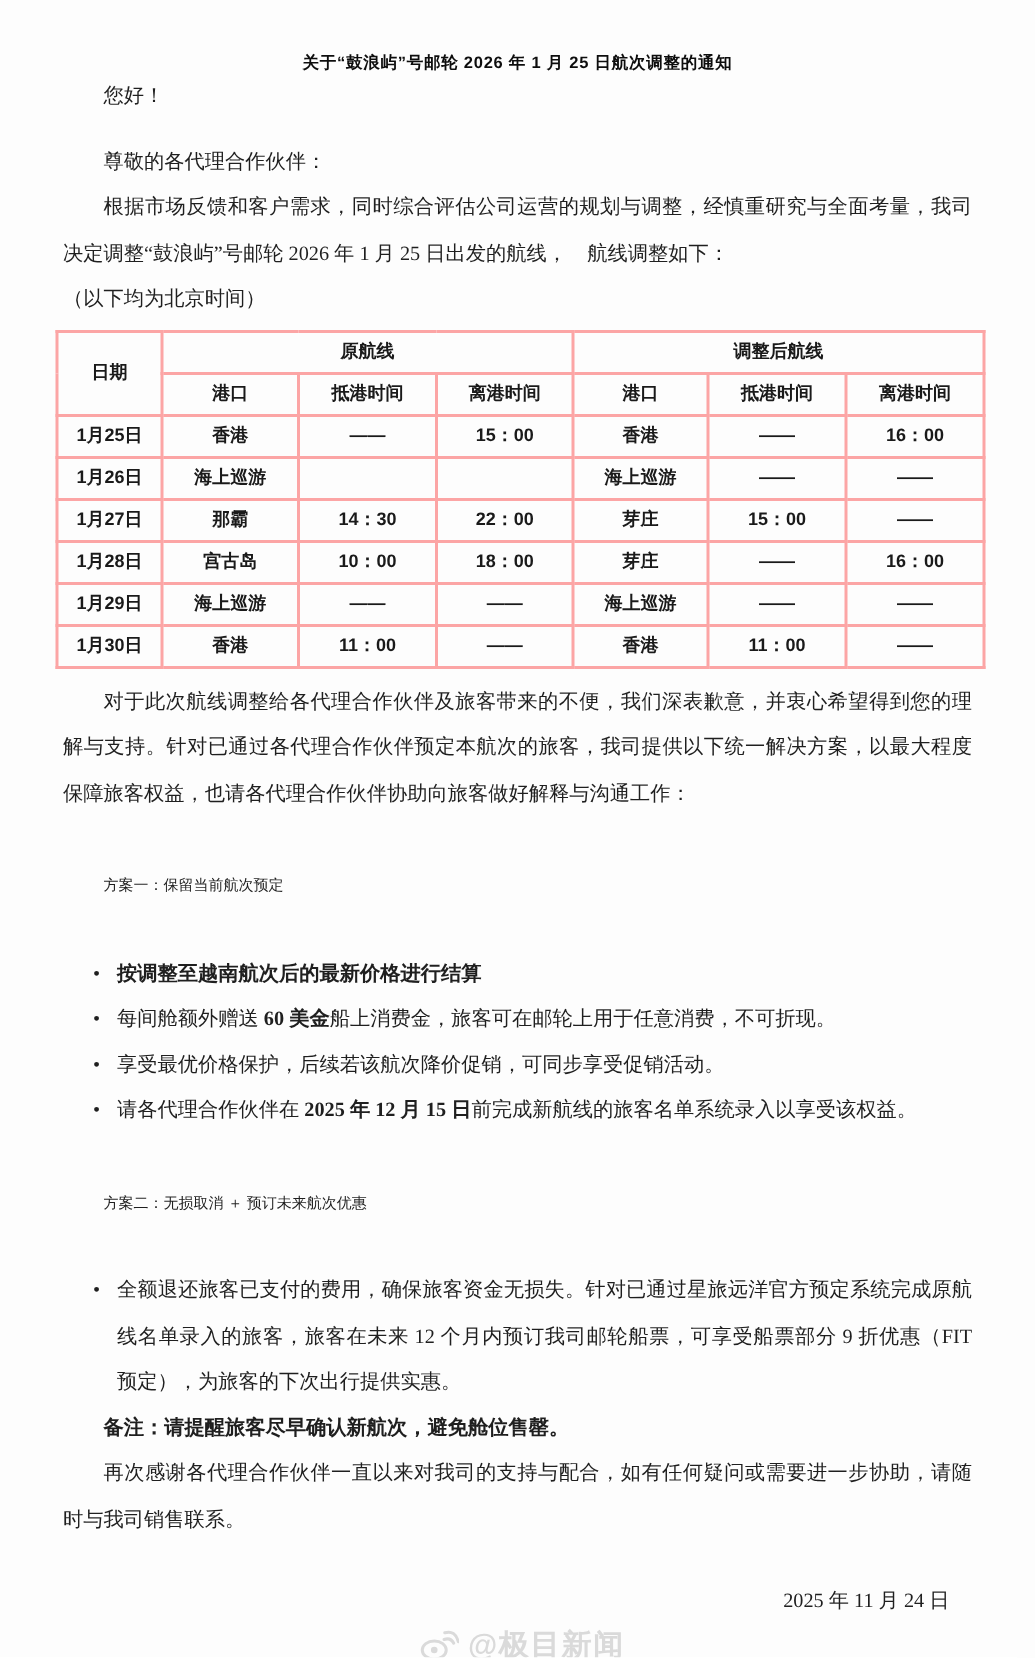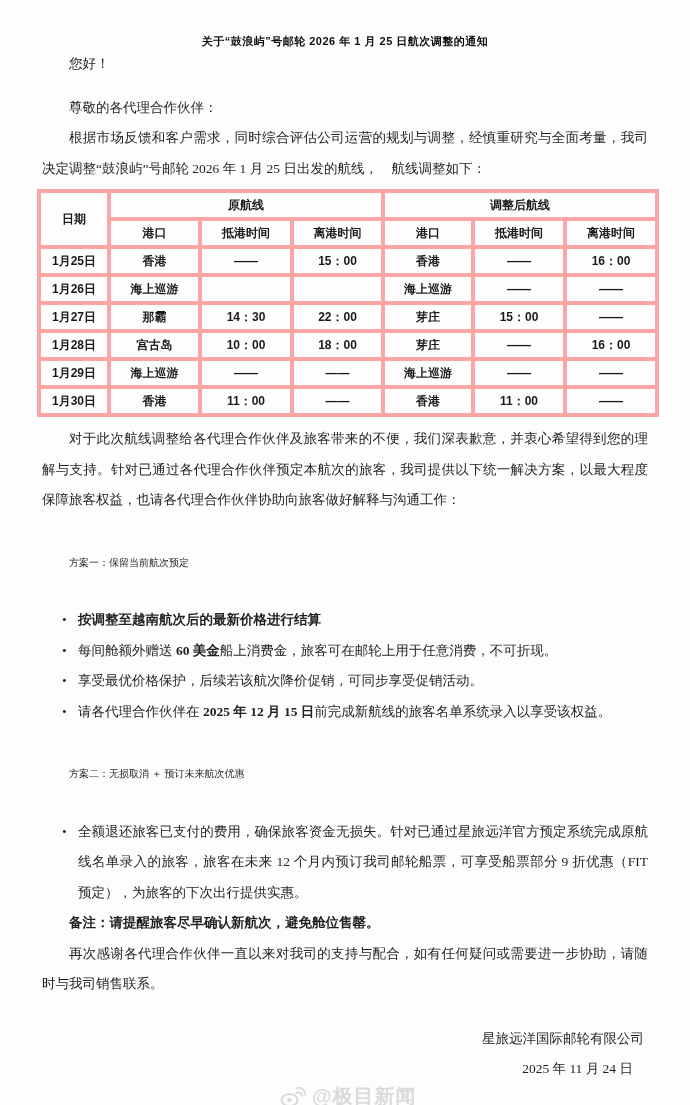--- a/index.html
+++ b/index.html
@@ -63,21 +63,21 @@
     border-collapse: collapse;
     table-layout: fixed;
     width: 618px;
     margin: 5px 0 7px -5px;
     font-family: "Liberation Sans", "DejaVu Sans", sans-serif;
     font-size: 12px;
     font-weight: bold;
     color: #1a1a1a;
   }
   table.schedule th, table.schedule td {
-    border: 4px solid #fca5a5;
+    border: 2px solid #fca5a5;
     text-align: center;
     vertical-align: middle;
     height: 28px;
     line-height: 1.2;
     padding: 0 2px;
   }
   
   .plan-heading {
     font-family: "Liberation Sans", "DejaVu Sans", sans-serif;
     font-weight: normal;
@@ -125,20 +125,21 @@
 
 <div class="page">
 
 
   <div class="doc-title">关于“鼓浪屿”号邮轮 2026 年 1 月 25 日航次调整的通知</div>
 
   <div class="content">
     <p class="p-indent">您好！</p>
     <p class="p-indent salutation">尊敬的各代理合作伙伴：</p>
     <p class="p-indent">根据市场反馈和客户需求，同时综合评估公司运营的规划与调整，经慎重研究与全面考量，我司决定调整“鼓浪屿”号邮轮 2026 年 1 月 25 日出发的航线，　航线调整如下：</p>
+    <p class="tz-note">（以下均为北京时间）</p>
 
     <table class="schedule">
       <colgroup>
         <col style="width:70px">
           <col style="width:91px">
           <col style="width:92px">
           <col style="width:91px">
         <col style="width:90px">
           <col style="width:92px">
           <col style="width:92px">
@@ -228,21 +229,20 @@
 
     <p class="plan-heading">方案二：无损取消 ＋ 预订未来航次优惠</p>
     <ul class="bullets">
       <li><span>全额退还旅客已支付的费用，确保旅客资金无损失。针对已通过星旅远洋官方预定系统完成原航线名单录入的旅客，旅客在未来 12 个月内预订我司邮轮船票，可享受船票部分 9 折优惠（FIT 预定），为旅客的下次出行提供实惠。</span><span class="seg-strong"></span><span></span></li>
     </ul>
 
     <p class="note-bold">备注：请提醒旅客尽早确认新航次，避免舱位售罄。</p>
     <p class="p-indent">再次感谢各代理合作伙伴一直以来对我司的支持与配合，如有任何疑问或需要进一步协助，请随时与我司销售联系。</p>
 
     <div class="signature">
-      <div class="sig-company">星旅远洋国际邮轮有限公司</div>
       <div class="sig-date">2025 年 11 月 24 日</div>
     </div>
   </div>
 
   <div class="watermark">
     <svg viewBox="0 0 26 22" fill="none">
       <ellipse cx="9.5" cy="14" rx="8" ry="6" stroke="#dadada" stroke-width="2"></ellipse>
       <circle cx="9.5" cy="14" r="2.2" fill="#dadada"></circle>
       <path d="M16 7 q4.5 -1.5 6.5 2.5" stroke="#dadada" stroke-width="2" stroke-linecap="round"></path>
       <path d="M16.5 2.5 q7 -2 9 6" stroke="#dadada" stroke-width="2" stroke-linecap="round"></path>

